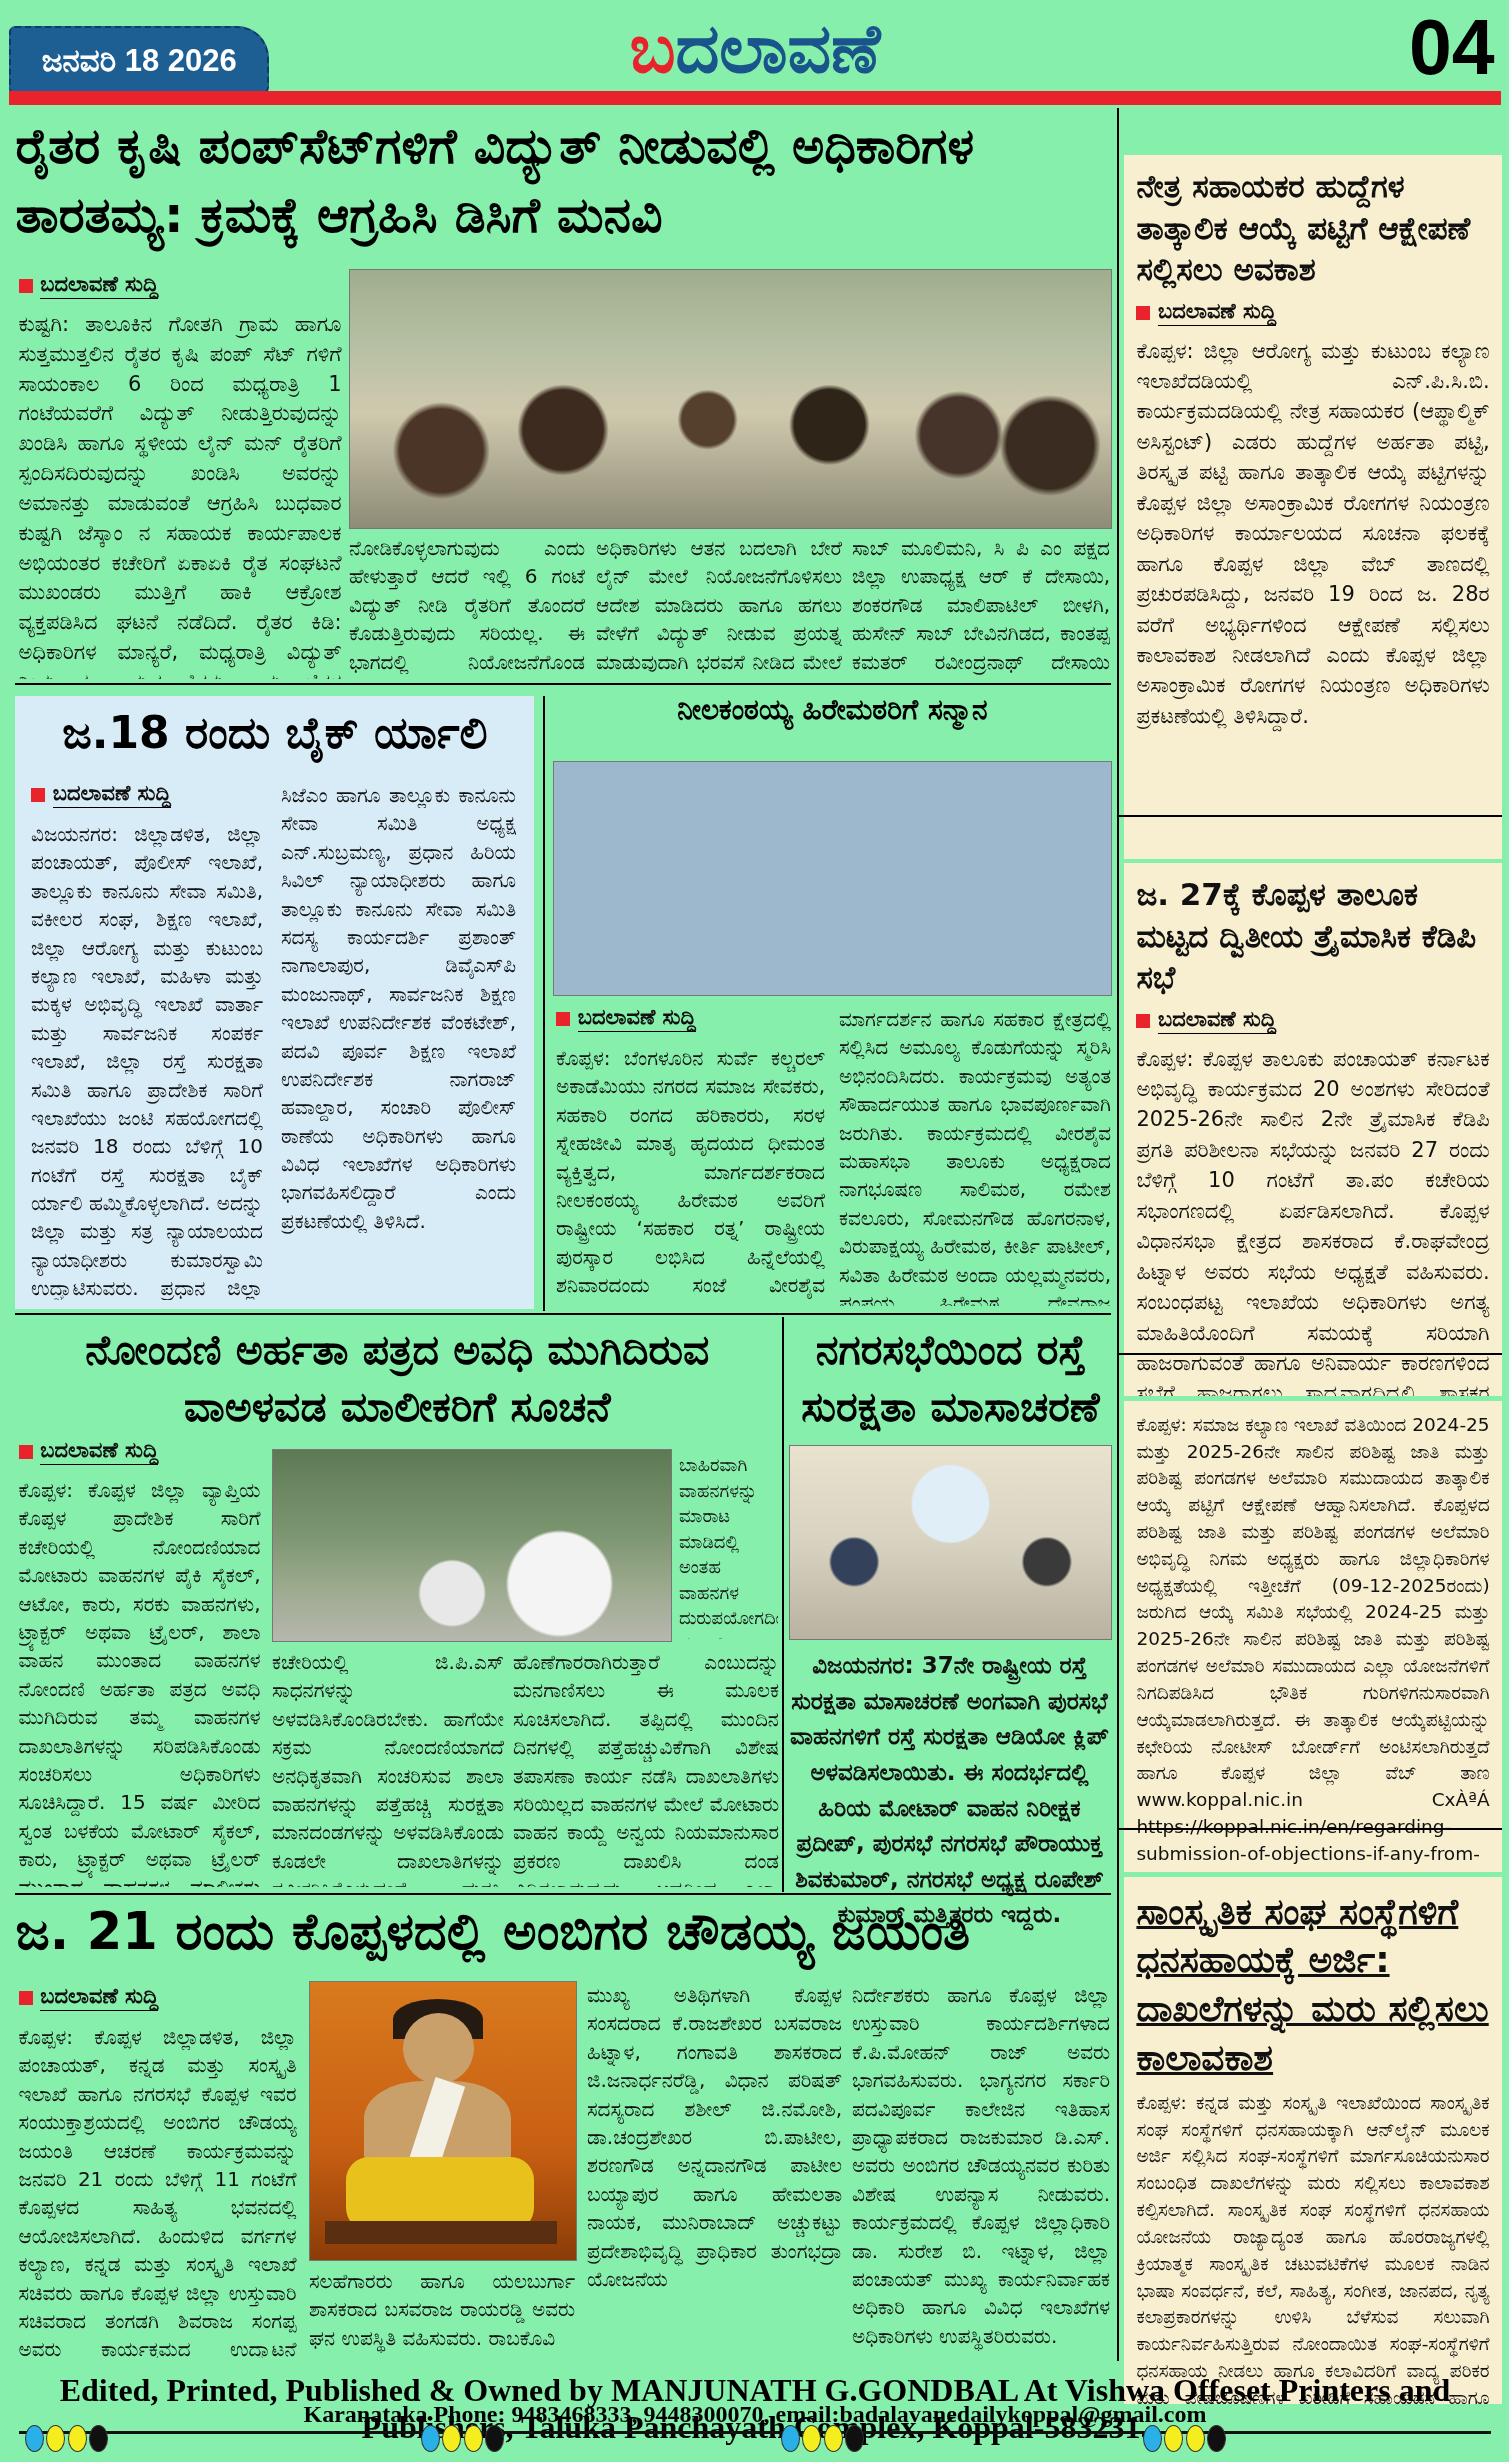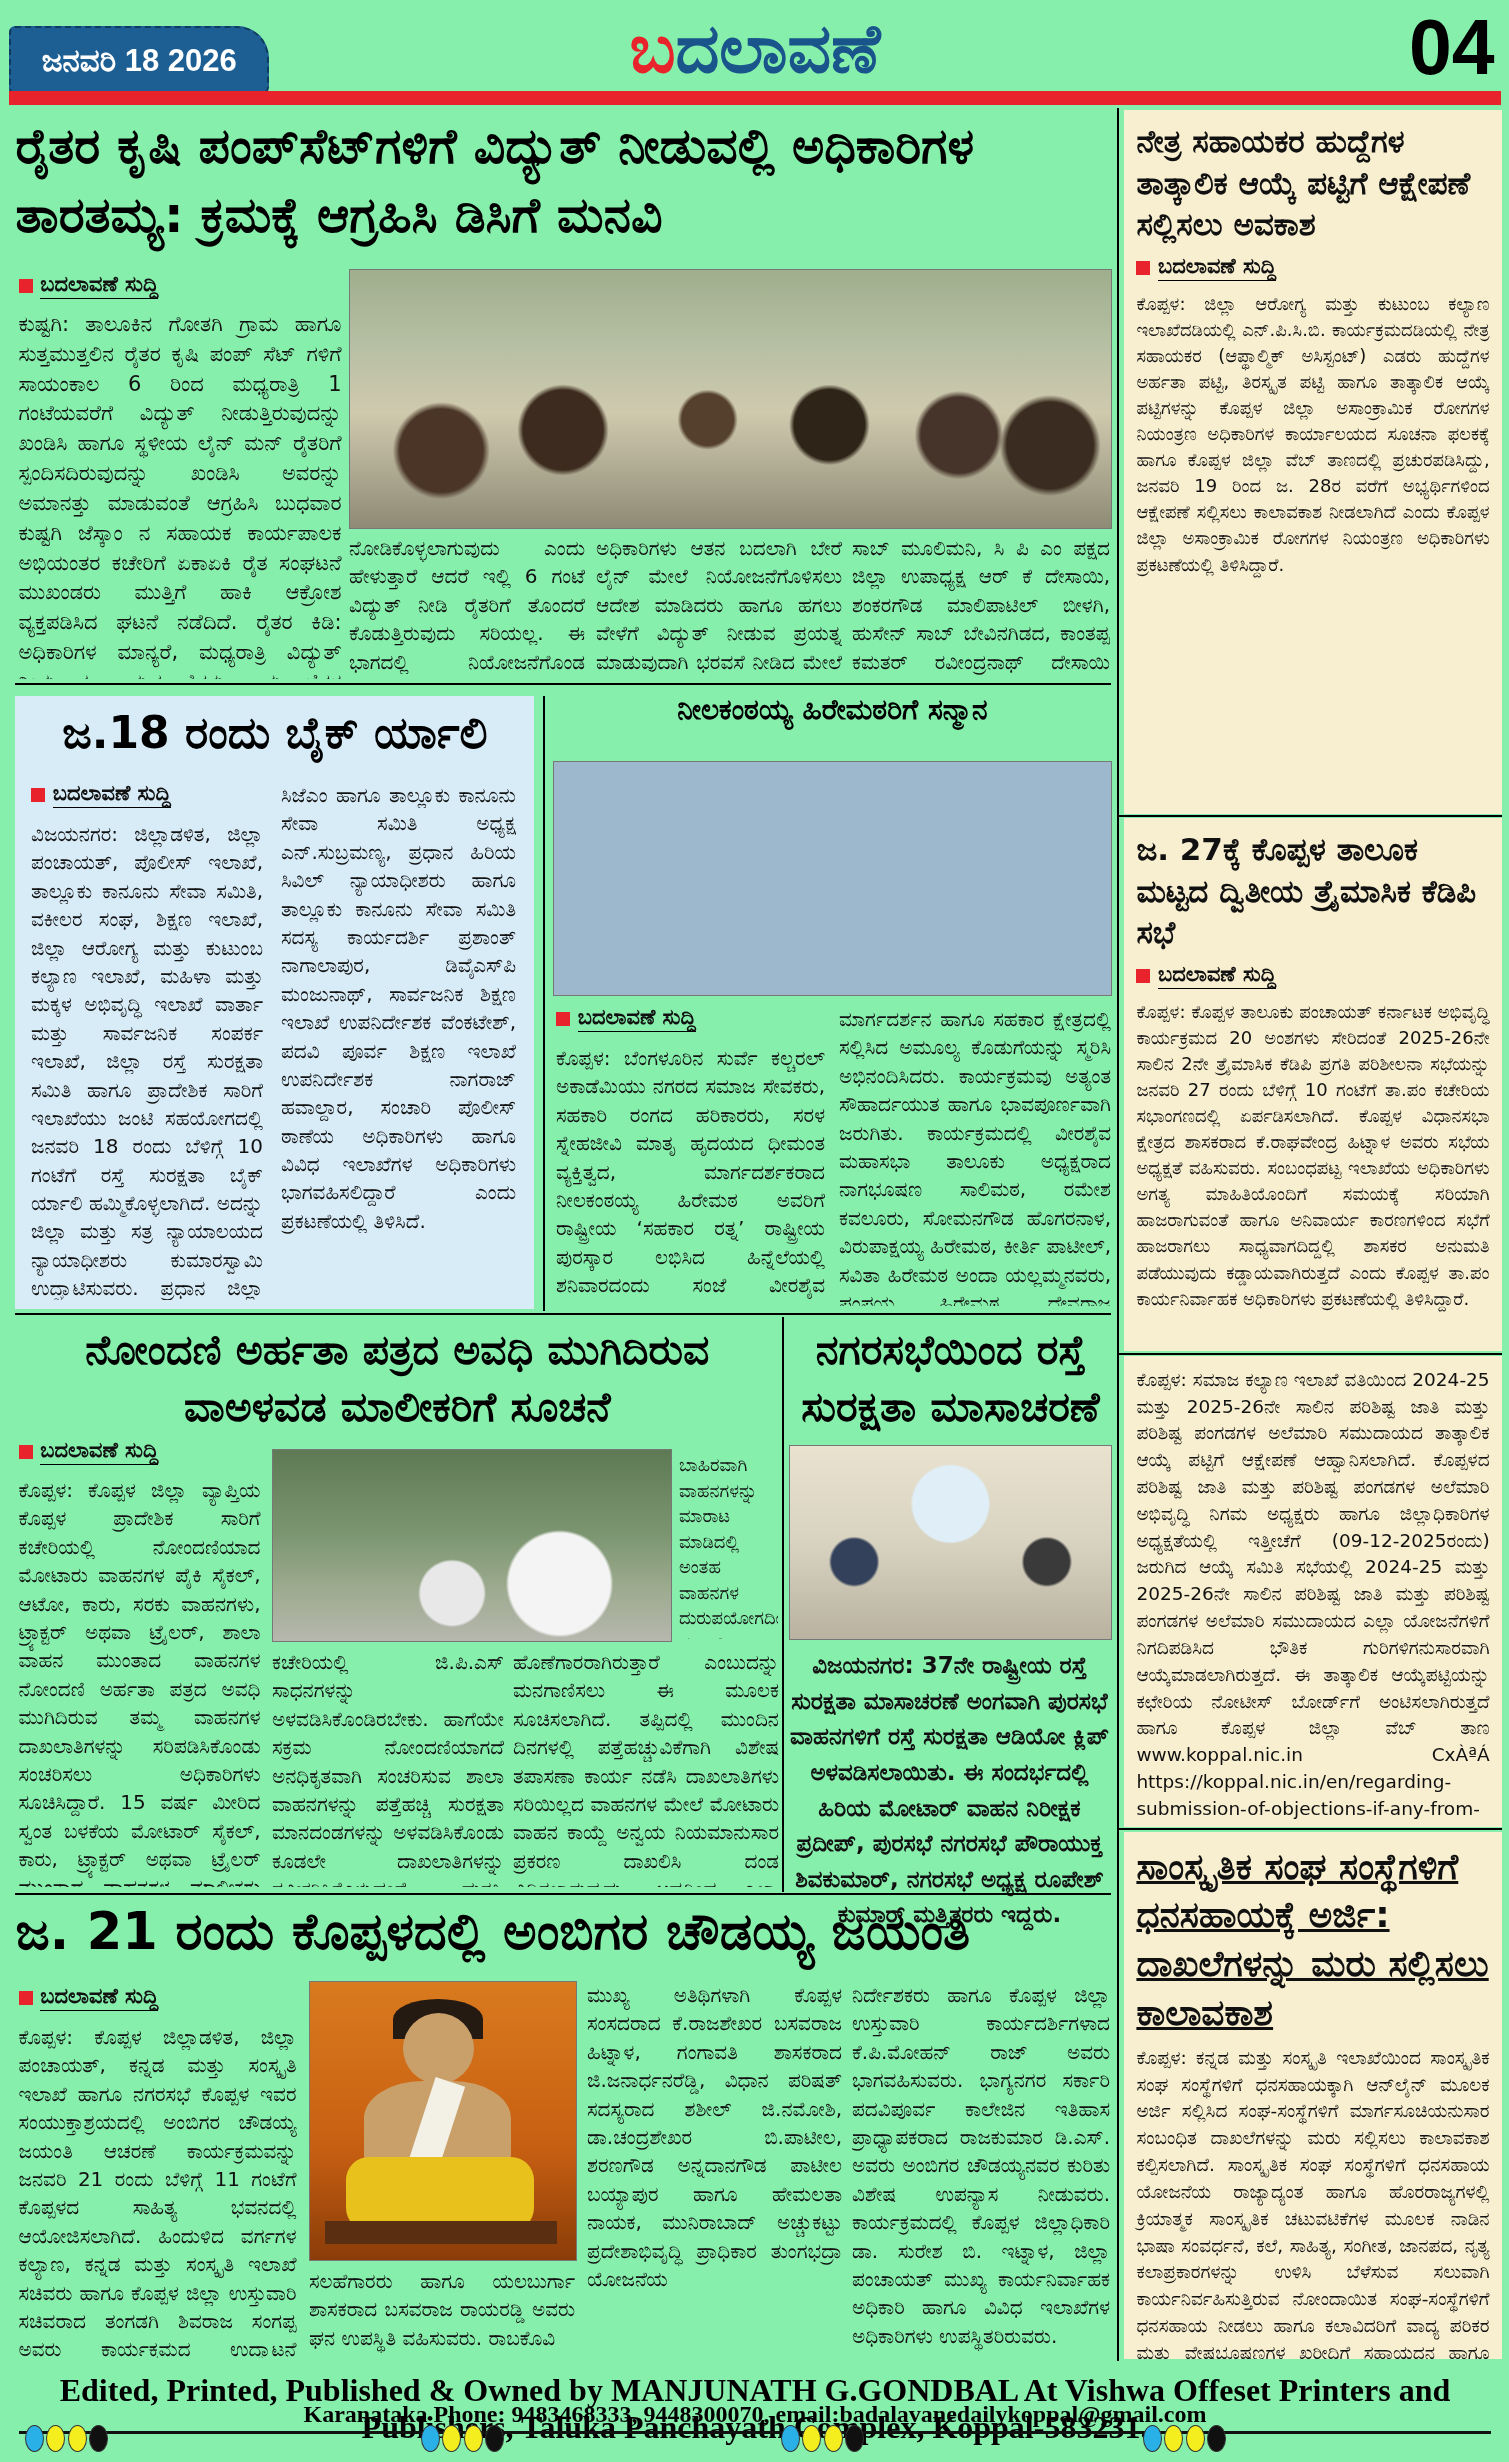--- a/index.html
+++ b/index.html
@@ -70,24 +70,24 @@
   .jay-headline{left:15.4px;top:1901px;width:1096px;font-size:51px;line-height:1.2;}
   .saint{left:309px;top:1981px;width:266px;height:278px;border:0.8px solid #777;
          background:linear-gradient(180deg,#d97a1e 0%,#c75f12 60%,#8a3c08 100%);}
   .saint .head{position:absolute;left:93px;top:31px;width:71px;height:71px;border-radius:50%;background:#caa06a;}
   .saint .hair{position:absolute;left:83px;top:17px;width:90px;height:40px;border-radius:50% 50% 0 0;background:#241a12;}
   .saint .body-b{position:absolute;left:54px;top:99px;width:147px;height:93px;border-radius:40% 40% 20% 20%;background:#caa06a;}
   .saint .sash{position:absolute;left:107px;top:97px;width:31px;height:116px;background:#f3f0e6;transform:rotate(18deg);}
   .saint .dhoti{position:absolute;left:36px;top:175px;width:188px;height:74px;border-radius:23px;background:#e9c11c;}
   .saint .base{position:absolute;left:15.4px;top:239px;width:232px;height:23px;background:#5a2e10;}
   
-  .rr-art{position:absolute;left:1124px;width:378px;background:#f8efd0;padding:10.8px 12.4px;box-sizing:border-box;overflow:hidden;}
+  .rr-art{position:absolute;left:1124px;width:378px;background:#f8efd0;padding:10.8px 12.4px;box-sizing:border-box;overflow:hidden;margin-top:45px;}
   .rr-head{font-weight:bold;font-size:31px;line-height:1.35;margin-bottom:7.7px;}
   .rr-byline{display:flex;align-items:center;gap:7.7px;margin:4.6px 0 9.3px 0;}
-  .rr-body{font-size:18px;line-height:1.45;text-align:justify;}
+  .rr-body{font-size:21px;line-height:1.45;text-align:justify;}
   
   .footer-line{position:absolute;left:0;right:0;text-align:center;font-weight:bold;color:#000;
                font-family:"Liberation Serif",serif;}
   .f1{top:2372px;font-size:32px;}
   .f2{top:2401px;font-size:24px;}
   .footer-rule{position:absolute;left:18.5px;width:1472px;top:2431px;height:3.1px;background:#111;}
   .dots{position:absolute;top:2425px;display:flex;gap:2.3px;}
   .dot{width:17px;height:25px;border-radius:50%;border:0.8px solid #333;}
   .dot.c{background:#29b0e6;}
   .dot.y{background:#f4ee1e;}

